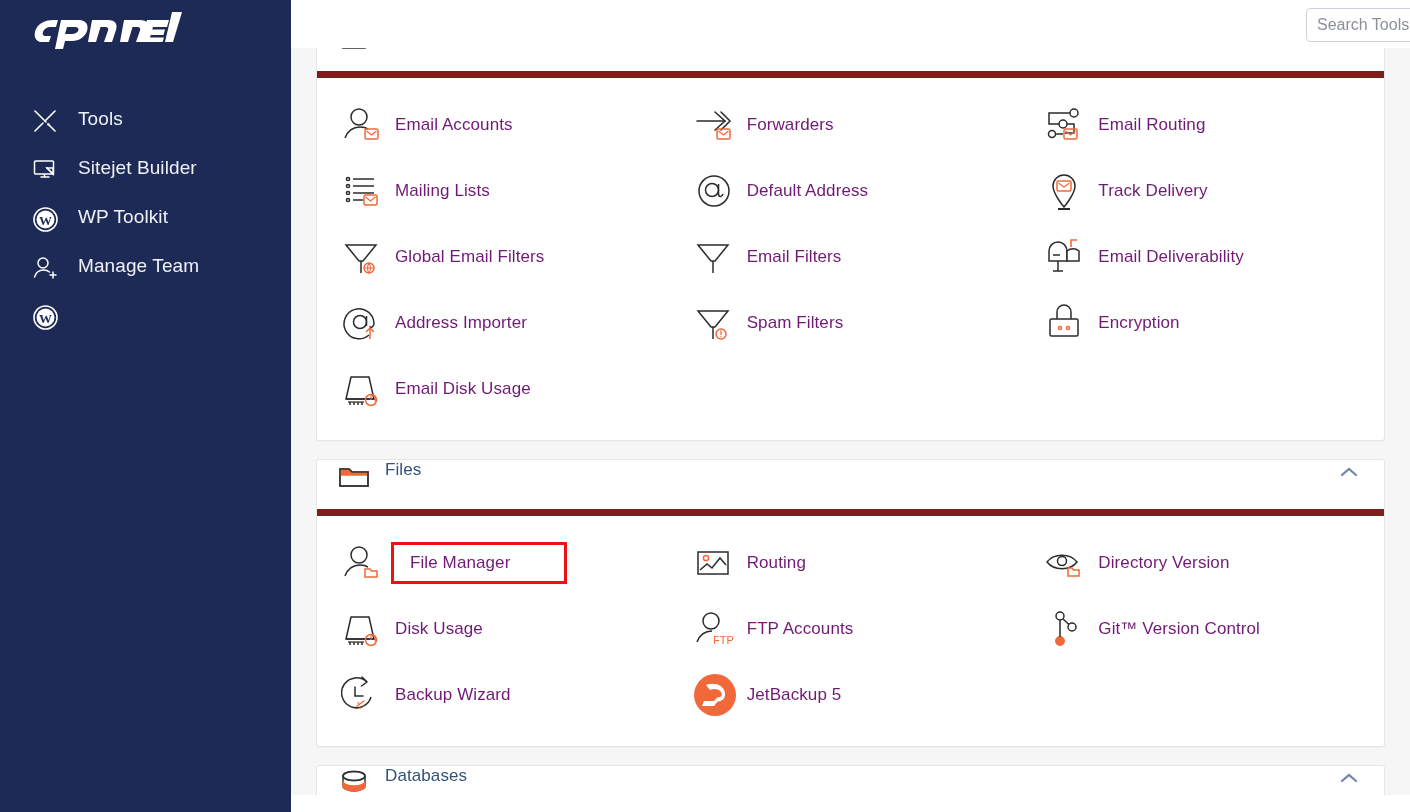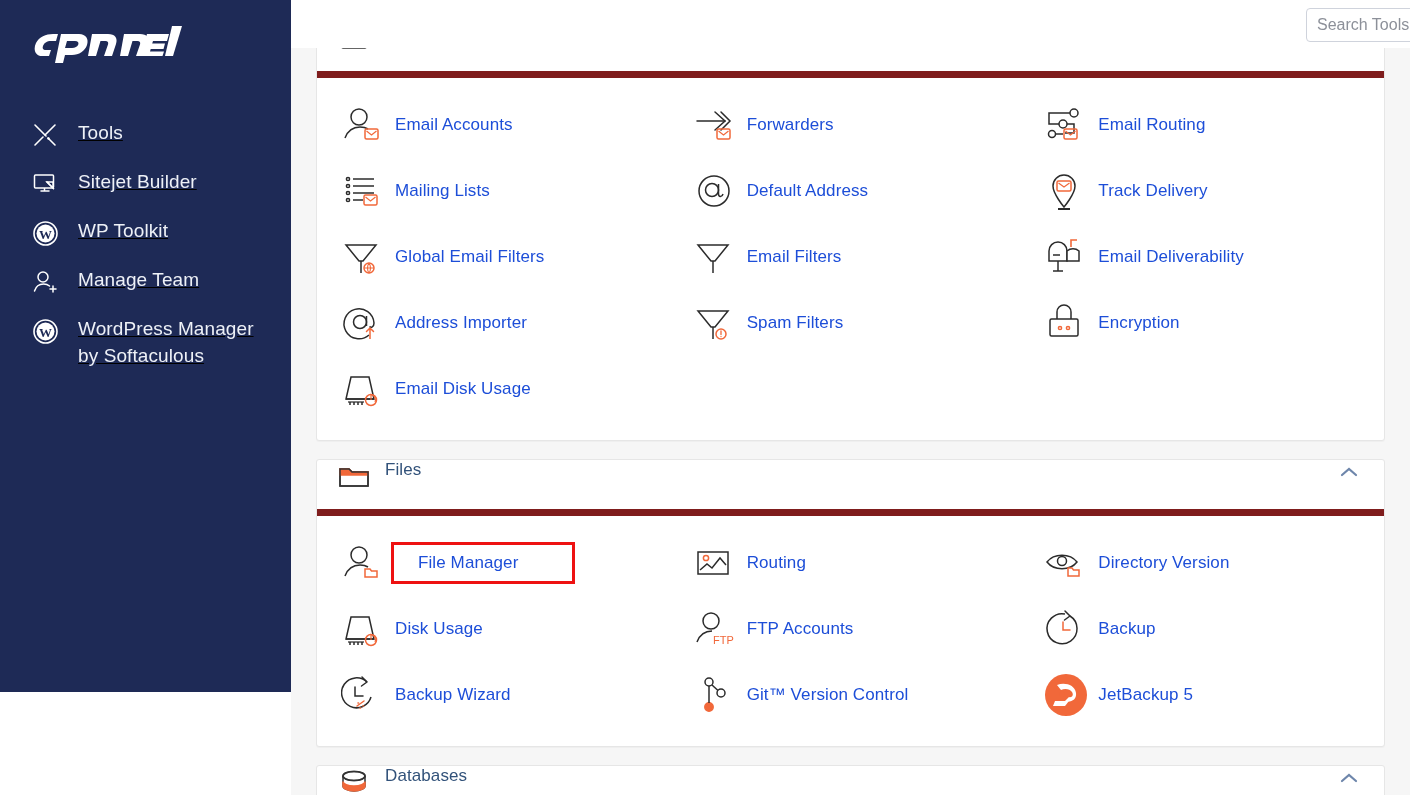--- a/index.html
+++ b/index.html
@@ -6,25 +6,24 @@
   html, body {
     width: 1410px; height: 812px;
     overflow: hidden;
     font-family: "Liberation Sans", sans-serif;
     background: #ffffff;
   }
   .app { display: flex; width: 1410px; height: 812px; }
 
   
   .sidebar {
-    width: 291px; min-width: 291px; height: 692px;
+    width: 291px; min-width: 291px; height: 812px;
     background: #1e2a56;
-    padding-top: 18px;
+    padding-top: 4px;
     overflow: hidden;
-    text-decoration: underline;
   }
   .brand {
     padding: 8px 0 0 34px;
     height: 62px;
   }
   .brand svg { display: block; }
   .nav { margin-top: 30px; }
   .nav-item {
     display: flex; align-items: flex-start; gap: 18px;
     padding: 9px 16px 9px 30px;
@@ -108,28 +107,28 @@
     padding-left: 14px;
     cursor: pointer;
     position: relative;
   }
   .tile-ico {
     width: 52px; min-width: 52px; height: 48px;
     display: flex; align-items: center; justify-content: center;
     margin-right: 6px;
   }
   .tile-label {
-    font-size: 17px; color: #1d4ed8;
+    font-size: 17px; color: #701a75;
     letter-spacing: .1px;
     white-space: nowrap;
   }
   .tile.highlight .tile-label {
     border: 3px solid #ee1111;
     background: #fff;
-    padding: 8px 54px 8px 24px;
+    padding: 8px 54px 8px 16px;
     margin-left: -4px;
   }
 
   
   .card.clipped { margin-top: -27px; }
   .card.clipped .card-header { height: 56px; }
 </style>
 </head>
 <body>
 
@@ -202,21 +201,20 @@
 
 
       <div class="nav-item">
         <span class="nav-ico">
           <svg width="27" height="27" viewBox="0 0 27 27">
             <circle cx="13.5" cy="13.5" r="11.5" fill="none" stroke="#ffffff" stroke-width="1.6"></circle>
             <circle cx="13.5" cy="13.5" r="9" fill="#ffffff"></circle>
             <text x="13.5" y="18.5" font-family="Liberation Serif, serif" font-size="13" font-weight="bold" fill="#1e2a56" text-anchor="middle">W</text>
           </svg>
         </span>
-        <span class="nav-label">WordPress Manager by Softaculous</span>
       </div>
 
     </nav>
   </aside>
 
   <main class="main">
 
     <div class="topbar">
       <div class="search-wrap">
         <input class="search-input" type="text" placeholder="Search Tools" style="">
@@ -488,55 +486,45 @@
             <span class="tile-ico">
               <svg width="44" height="40" viewBox="0 0 44 40" fill="none" stroke="#2b2b2b" stroke-width="1.5">
                 <circle cx="18" cy="12" r="8"></circle>
                 <path d="M4 33 C7 25 12 22 19 22"></path>
                 <text x="20" y="35" font-family="Liberation Sans, sans-serif" font-size="11" fill="#f1683a" stroke="none">FTP</text>
               </svg>
             </span>
             <span class="tile-label">FTP Accounts</span>
           </div>
 
-          <div class="tile">
-            <span class="tile-ico">
-              <svg width="44" height="40" viewBox="0 0 44 40" fill="none" stroke="#2b2b2b" stroke-width="1.5">
-                <path d="M26 7 A15 15 0 1 1 21 5"></path>
-                <path d="M21 2 L26 7 L20.5 11" stroke-linecap="round" stroke-linejoin="round"></path>
-                <path d="M19 13 L19 21 L26 21" stroke="#f1683a" stroke-linecap="round"></path>
-              </svg>
-            </span>
-            <span class="tile-label">Backup</span>
+
+          <div class="tile">
+            <span class="tile-ico">
+              <svg width="44" height="40" viewBox="0 0 44 40" fill="none" stroke="#2b2b2b" stroke-width="1.5">
+                <circle cx="16" cy="7" r="4"></circle>
+                <circle cx="28" cy="18" r="4"></circle>
+                <circle cx="16" cy="32" r="4.2" fill="#f1683a" stroke="#f1683a"></circle>
+                <path d="M16 11 L16 28"></path>
+                <path d="M19 10 L25 15.5"></path>
+              </svg>
+            </span>
+            <span class="tile-label">Git™ Version Control</span>
           </div>
 
           <div class="tile">
             <span class="tile-ico">
               <svg width="44" height="40" viewBox="0 0 44 40" fill="none" stroke="#2b2b2b" stroke-width="1.5">
                 <path d="M26 7 A15 15 0 1 0 30 22"></path>
                 <path d="M21 2 L26 7 L20.5 11" stroke-linecap="round" stroke-linejoin="round"></path>
                 <path d="M14 12 L14 21 L22 21" stroke-linecap="round"></path>
                 <path d="M16 31 L23 26" stroke="#f1683a" stroke-linecap="round"></path>
                 <path d="M19 33 L19.5 33 M22 31 L22.5 31 M17 28 L17.5 28" stroke="#f1683a" stroke-width="1.6" stroke-linecap="round"></path>
               </svg>
             </span>
             <span class="tile-label">Backup Wizard</span>
-          </div>
-
-          <div class="tile">
-            <span class="tile-ico">
-              <svg width="44" height="40" viewBox="0 0 44 40" fill="none" stroke="#2b2b2b" stroke-width="1.5">
-                <circle cx="16" cy="7" r="4"></circle>
-                <circle cx="28" cy="18" r="4"></circle>
-                <circle cx="16" cy="32" r="4.2" fill="#f1683a" stroke="#f1683a"></circle>
-                <path d="M16 11 L16 28"></path>
-                <path d="M19 10 L25 15.5"></path>
-              </svg>
-            </span>
-            <span class="tile-label">Git™ Version Control</span>
           </div>
 
           <div class="tile">
             <span class="tile-ico">
               <svg width="46" height="46" viewBox="0 0 46 46">
                 <circle cx="23" cy="23" r="21" fill="#f1683a"></circle>
                 <path d="M12 29 L26 29 L22 34 L10 34 Z" fill="#ffffff"></path>
                 <path d="M14 13 C22 10 32 13 33 21 C34 28 27 31 22 29 L26 25 C29 26 31 23 29 20 C27 17 22 16 18 18 Z" fill="#ffffff"></path>
                 <circle cx="19" cy="22" r="2.6" fill="#f1683a"></circle>
               </svg>

